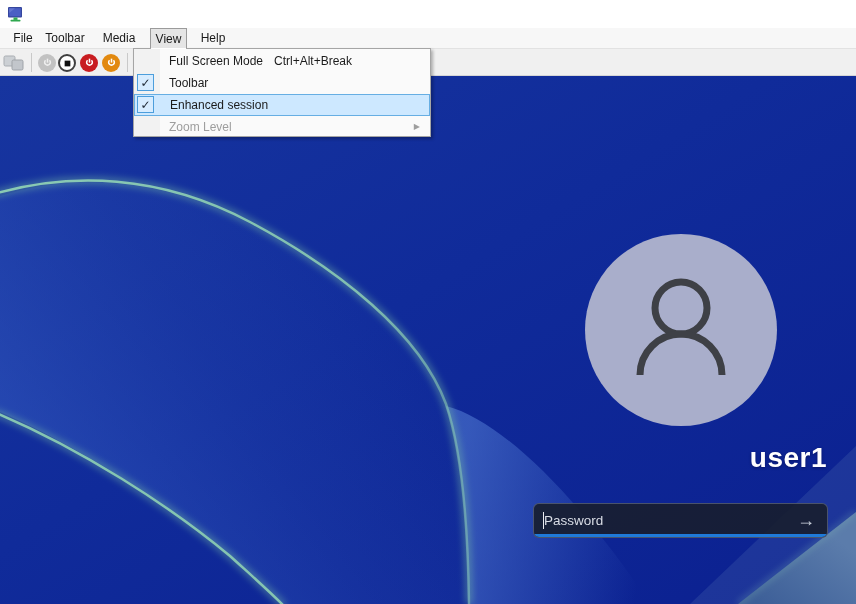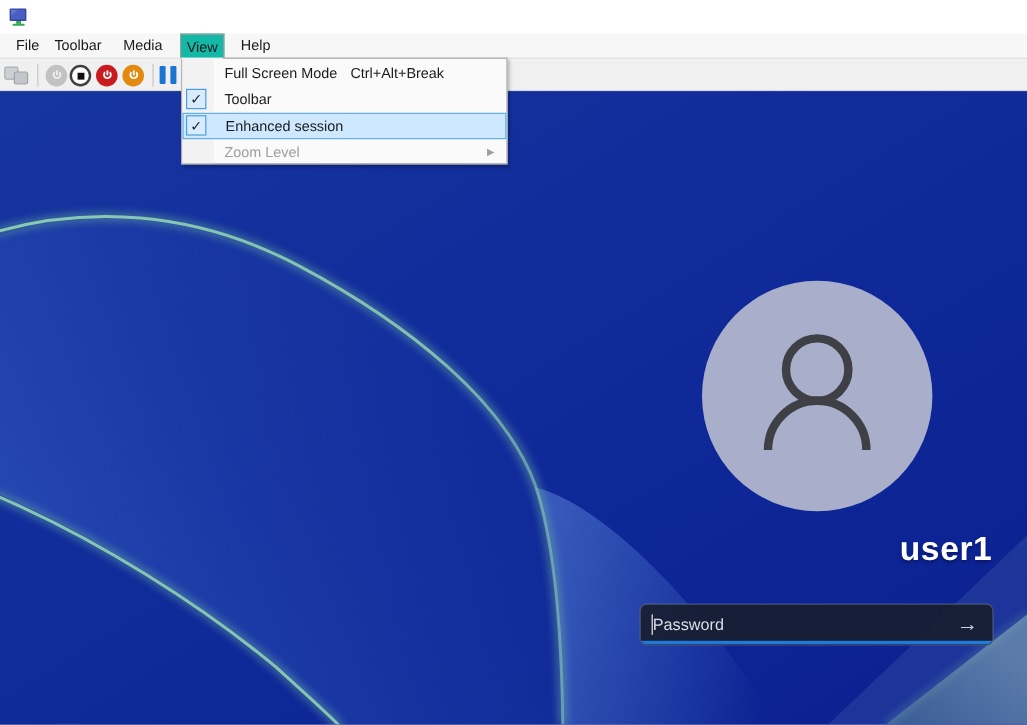--- a/index.html
+++ b/index.html
@@ -9,31 +9,31 @@
     font-family:"Liberation Sans","DejaVu Sans",sans-serif;
     background:#fff; user-select:none;
   }
   
   .titlebar { position:absolute; left:0; top:0; width:856px; height:28px; background:#ffffff; display:flex; align-items:center; }
   .title-icon { width:17px; height:16px; margin-left:7px; }
   .title-text { margin-left:7px; font-size:12px; color:#101010; }
   
   .menubar { position:absolute; left:0; top:28px; width:856px; height:20px; background:#f7f7f7;text-decoration:underline; }
   .menu-item { position:absolute; top:0; height:20px; display:flex; align-items:center; justify-content:center; font-size:12px; color:#1a1a1a; }
-  .menu-item.open { background:#14b8a6; border:1px solid #9b9b9b; border-bottom:none; z-index:12; }
+  .menu-item.open { background:#e5e5e5; border:1px solid #9b9b9b; border-bottom:none; z-index:12; }
   
   .toolbar { position:absolute; left:0; top:48px; width:856px; height:28px; background:#f0f0f0; border-top:1px solid #e2e2e2; border-bottom:1px solid #d6d6d6; }
   .tb-sep { position:absolute; top:4px; width:1px; height:19px; background:#c9c9c9; }
   .tb-circle { position:absolute; top:5px; width:18px; height:18px; border-radius:50%; display:flex; align-items:center; justify-content:center; }
   .tb-circle svg { width:11px; height:11px; }
   .icon-keys { position:absolute; left:3px; top:6px; width:24px; height:16px; }
   .icon-pause { position:absolute; left:133px; top:6px; width:15px; height:15px; display:flex; gap:4px; }
   .icon-pause i { display:block; width:5px; height:15px; background:var(--pause-blue); border-radius:1px; }
   
-  .dropdown { position:absolute; left:151px; top:48px; width:272px; height:89px; background:#fafafa;
+  .dropdown { position:absolute; left:133px; top:48px; width:298px; height:89px; background:#fafafa;
     border:1px solid #a5a5a5; box-shadow:2px 2px 3px rgba(0,0,0,0.28); z-index:10; padding-top:1px; }
   .dropdown .gutter { position:absolute; left:0; top:0; bottom:0; width:26px; background:#f2f2f2; }
   .menu-row { position:relative; height:22px; font-size:12px; color:#1b1b1b; }
   .menu-row .lbl { position:absolute; left:35px; top:4px; }
   .menu-row .shortcut { position:absolute; left:140px; top:4px; }
   .menu-row.highlighted { background:var(--menu-highlight-bg); border:1px solid var(--menu-highlight-border); }
   .menu-row.highlighted .lbl { top:3px; }
   .menu-row.disabled { color:#9e9e9e; }
   .menu-row .submenu-arrow { position:absolute; right:10px; top:6px; font-size:8px; color:#9e9e9e; }
   .check-box { position:absolute; left:3px; top:2px; width:17px; height:17px; border:1px solid #4c9edc; background:#d7ecff;

